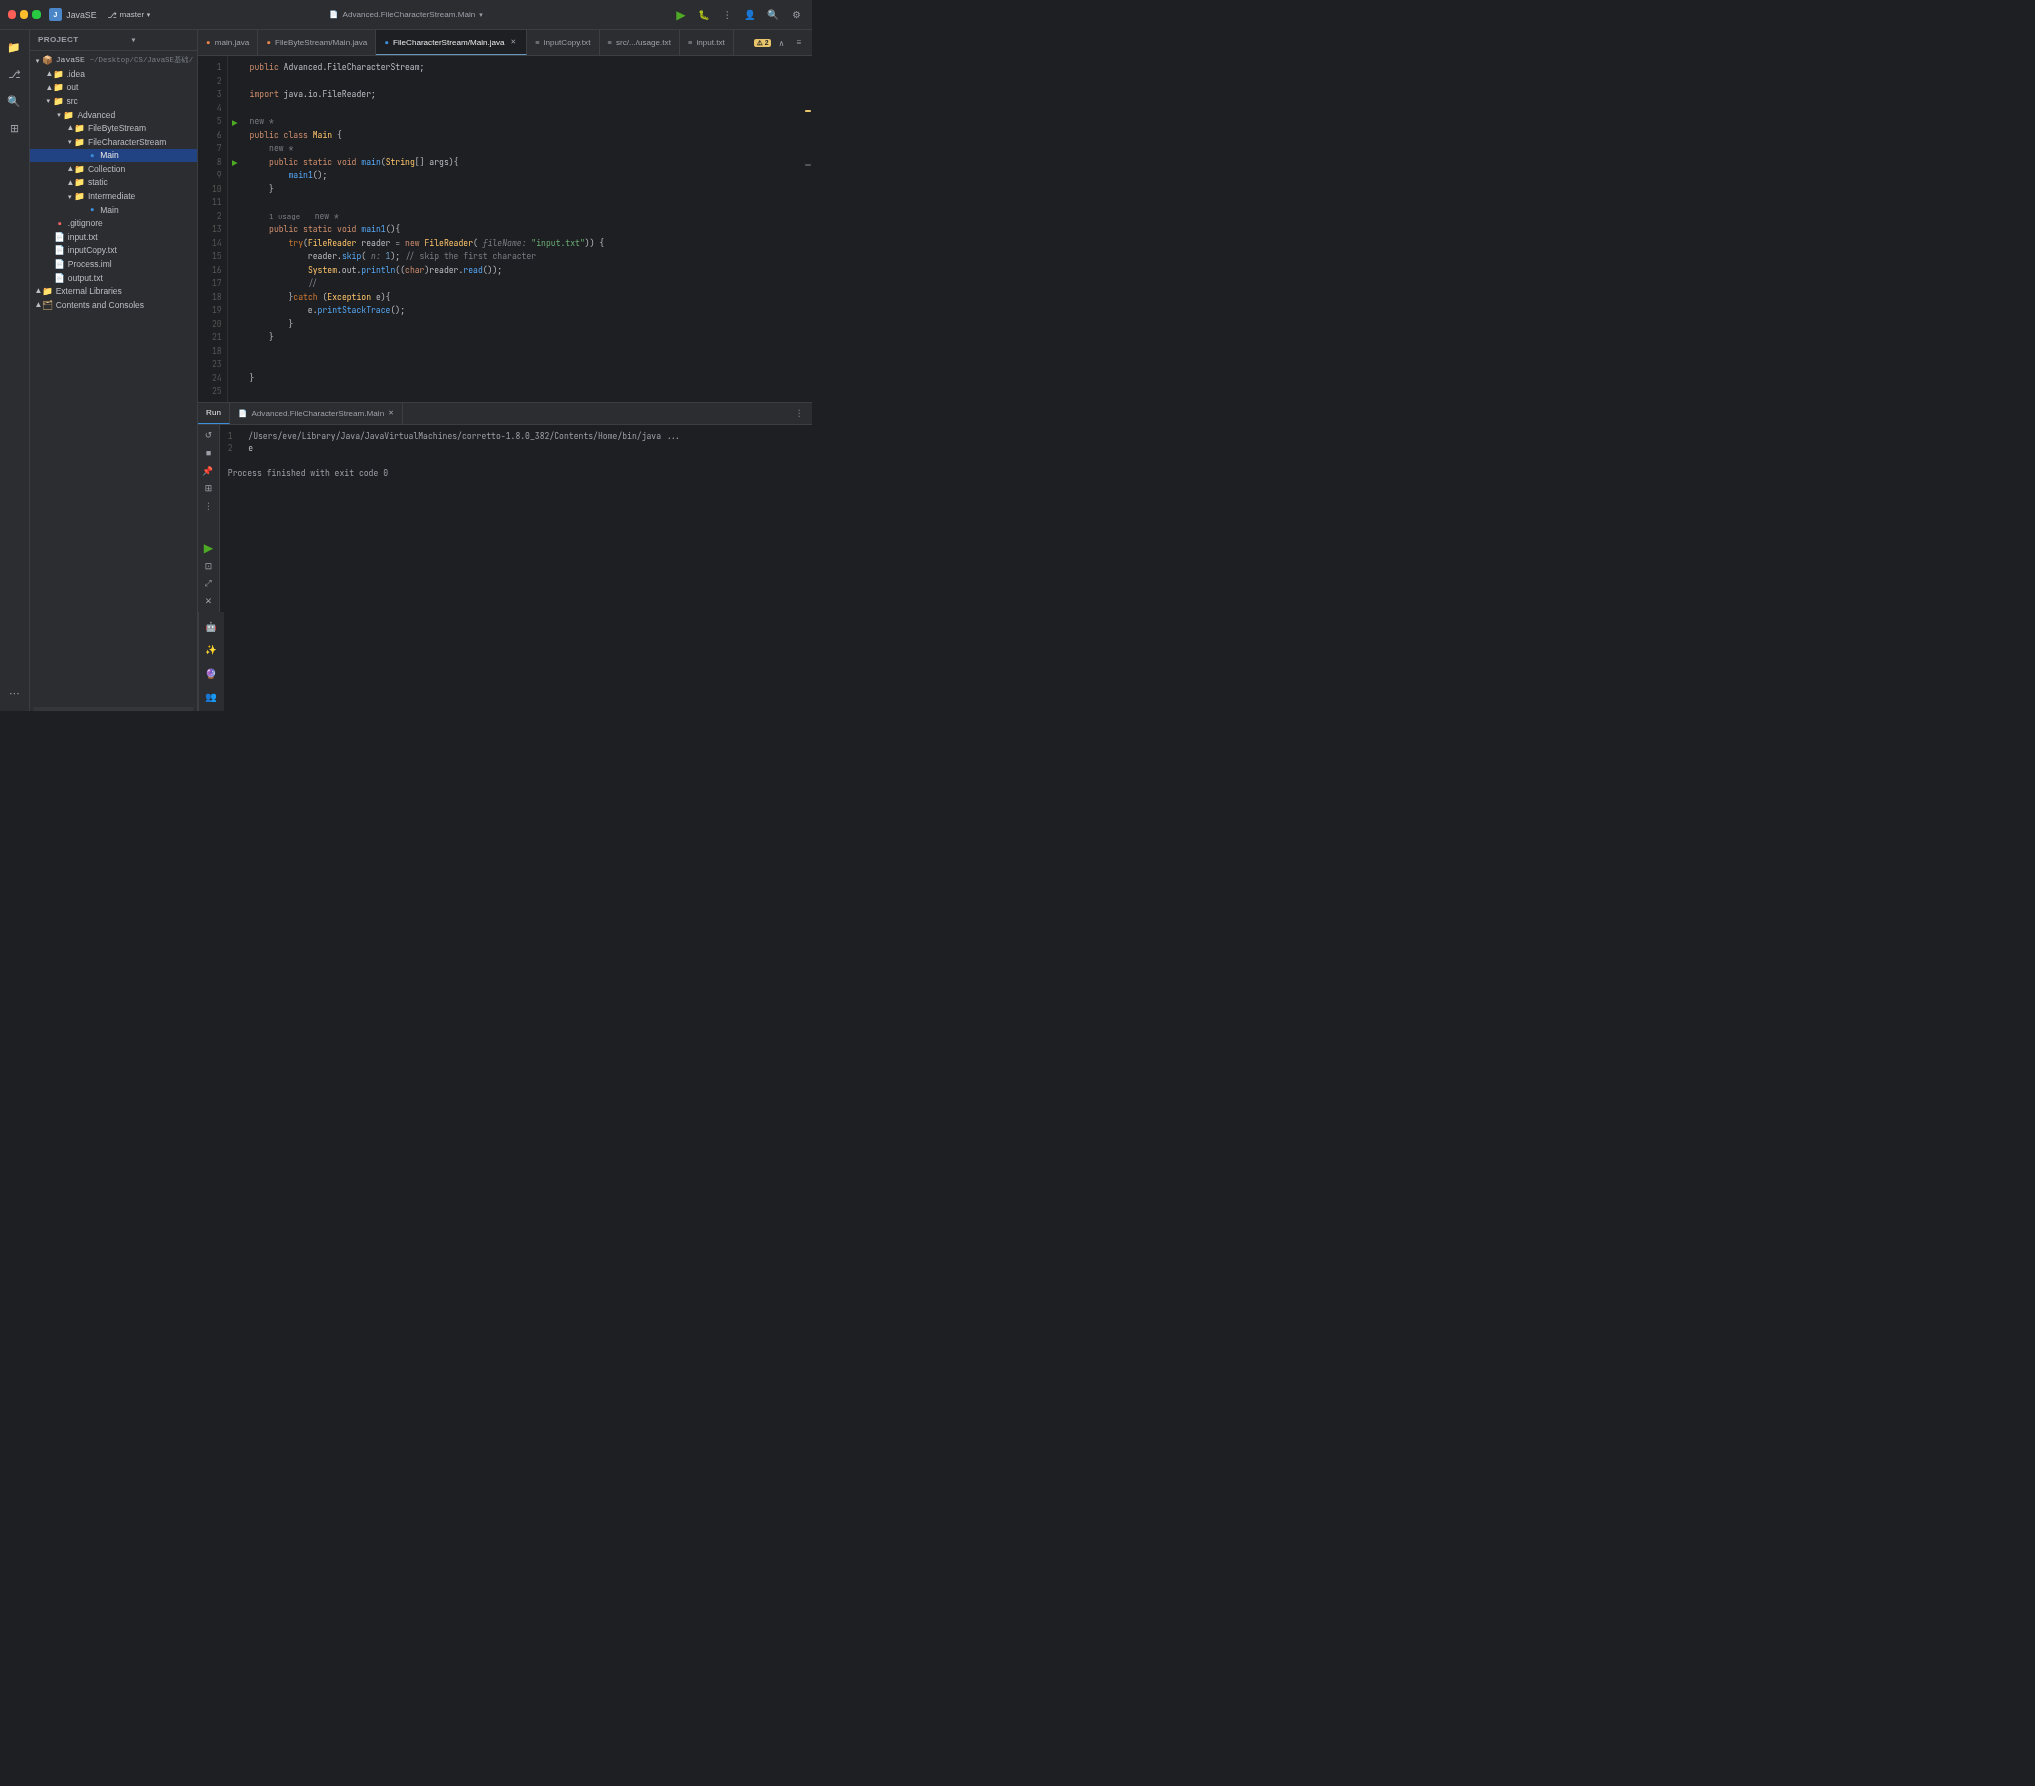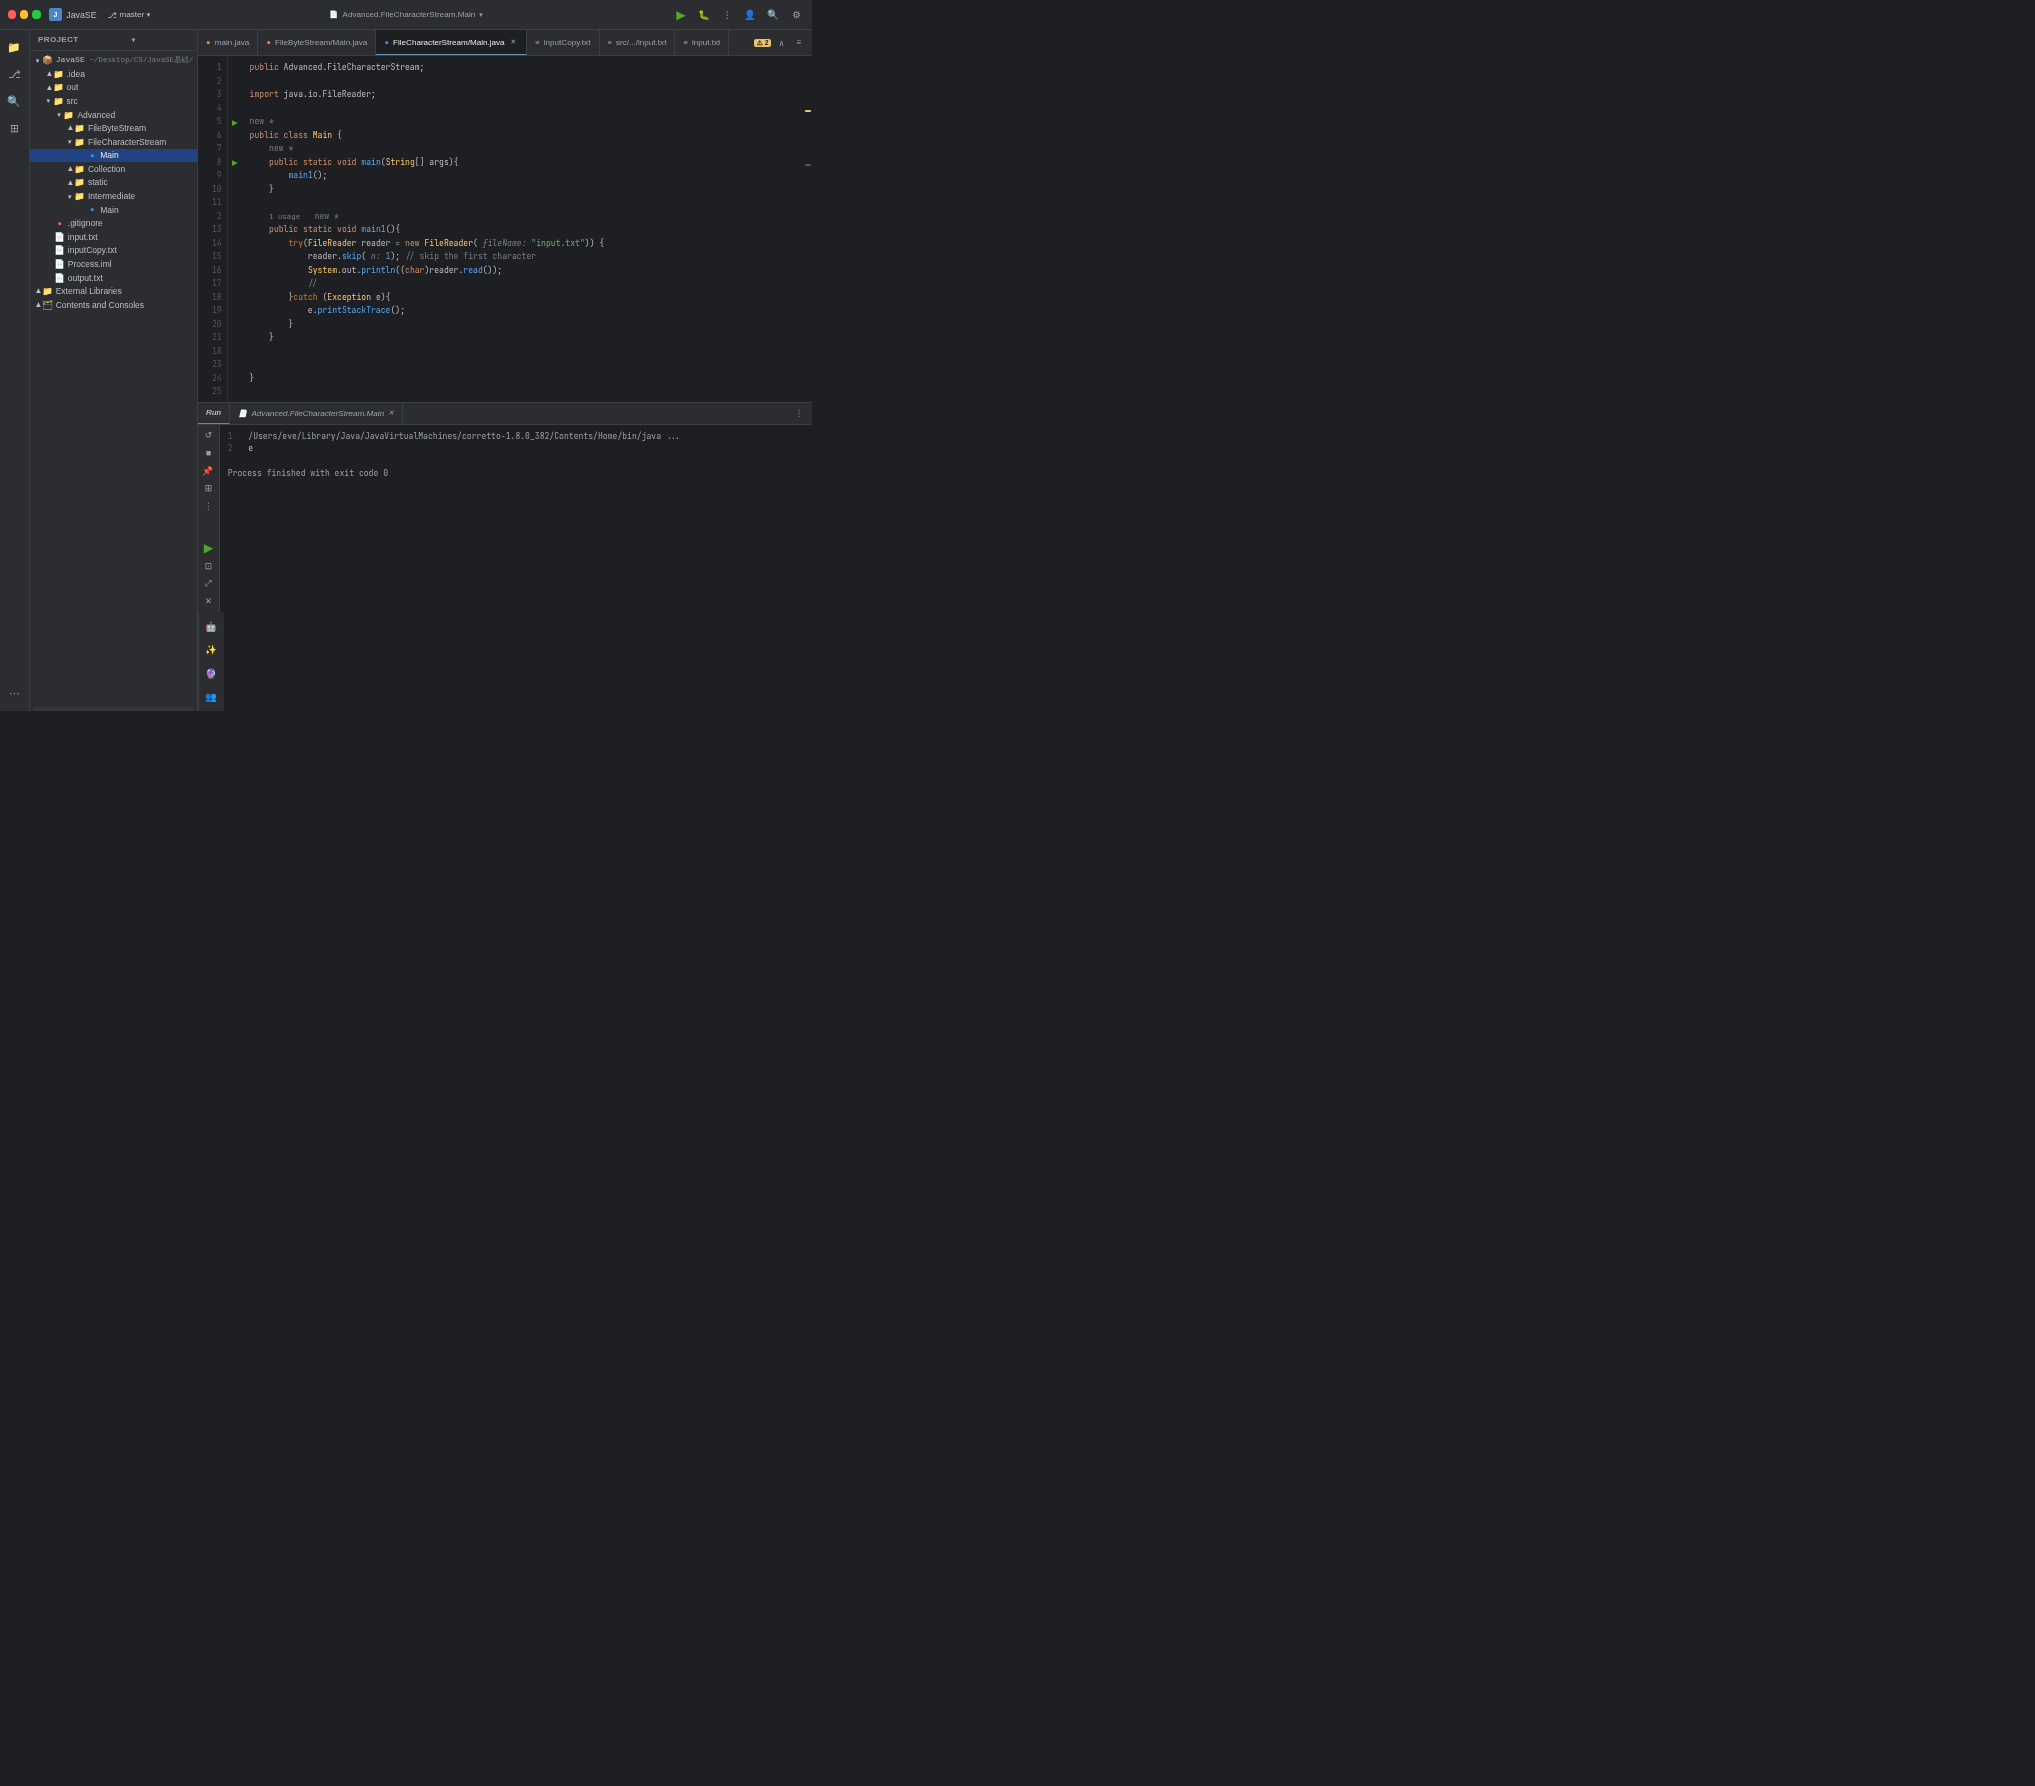--- a/index.html
+++ b/index.html
@@ -350,21 +350,20 @@
     }
     .bottom-tab {
       padding: 0 8.1px;
       height: 100%;
       display: flex;
       align-items: center;
       font-size: 8.1px;
       color: #9da0a8;
       cursor: pointer;
       border-right: 0.7px solid #3c3f41;
-      font-style: italic;
     }
     .bottom-tab.active {
       color: #e8e8e8;
       border-bottom: 1.4px solid #3d8fdb;
     }
     .bottom-tab-spacer { flex: 1; }
     .bottom-tab-controls {
       display: flex;
       align-items: center;
       padding: 0 5.4px;
@@ -644,21 +643,21 @@
         <span style="color:#3d8fdb; font-size:7.4px;">●</span>
         <span>FileCharacterStream/Main.java</span>
         <span class="tab-close">✕</span>
       </div>
       <div class="tab">
         <span style="color:#9da0a8; font-size:7.4px;">≡</span>
         <span>inputCopy.txt</span>
       </div>
       <div class="tab">
         <span style="color:#9da0a8; font-size:7.4px;">≡</span>
-        <span>src/.../input.txt</span>
+        <span>src/.../usage.txt</span>
       </div>
       <div class="tab">
         <span style="color:#9da0a8; font-size:7.4px;">≡</span>
         <span>input.txt</span>
       </div>
       <div class="tab-spacer"></div>
       <div class="tab-bar-right">
         <div class="warning-badge">⚠ 2</div>
         <div class="tab-bar-btn">∧</div>
         <div class="tab-bar-btn">≡</div>

